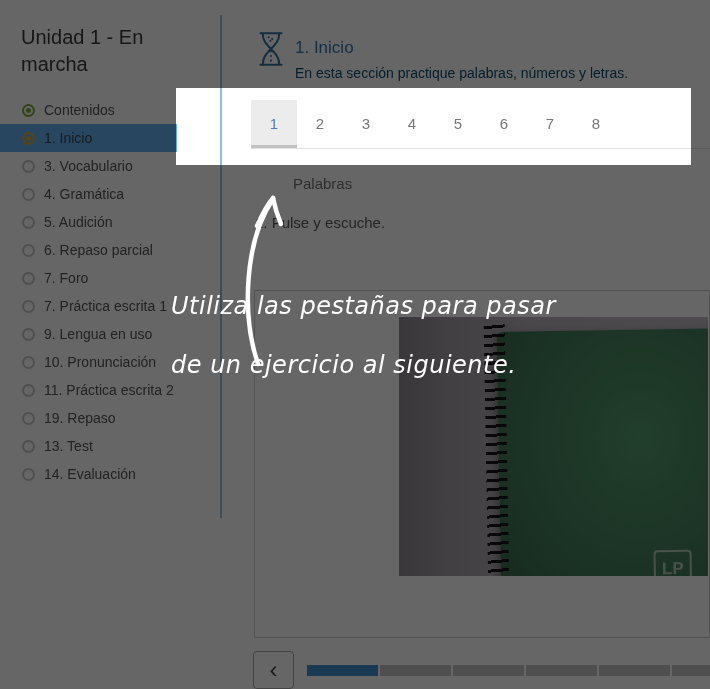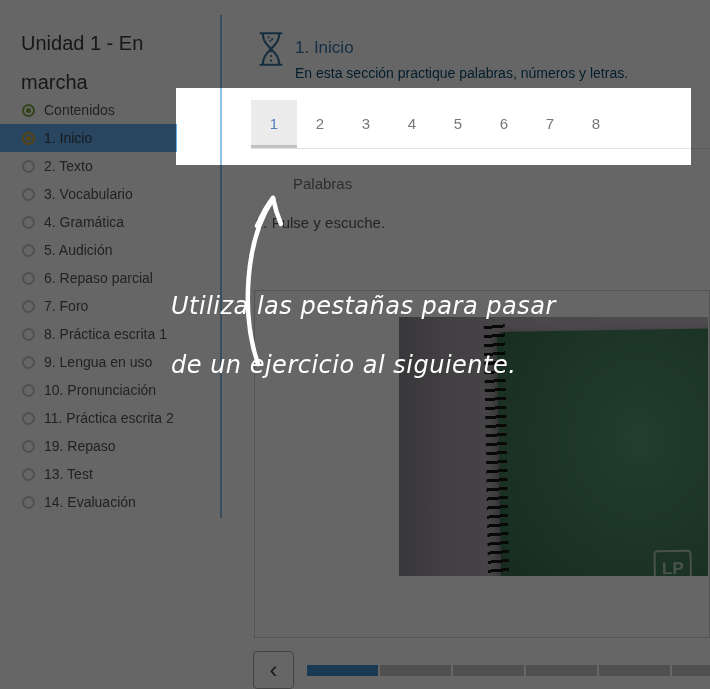--- a/index.html
+++ b/index.html
@@ -2,21 +2,21 @@
 <html style="--accent_blue: #3377ae; --highlight_blue: #64aef0; --line_blue: #8fc0e6; --tab_active_blue: #4e7db8; --progress_blue: #4390cf; --notebook_green: #559b6e; --dim: rgba(0,0,0,0.6);"><head>
 <meta charset="utf-8">
 <style>
   html,body{margin:0;padding:0;background:#888;}
   .page{position:relative;width:710px;height:689px;background:#fff;overflow:hidden;
         font-family:"Liberation Sans",sans-serif;-webkit-font-smoothing:antialiased;}
 
   
   .sidebar{position:absolute;left:0;top:0;width:222px;height:689px;background:#fff;}
   .unit-title{position:absolute;left:21px;top:24px;width:175px;margin:0;
-              font-size:20px;font-weight:400;line-height:39px;color:#3b3b3b;}
+              font-size:20px;font-weight:400;line-height:27px;color:#3b3b3b;}
   .nav{position:absolute;left:0;top:96px;width:177px;margin:0;padding:0;list-style:none;}
   .nav-item{display:flex;align-items:center;height:28px;padding-left:22px;cursor:pointer;}
   .nav-item.selected{background:var(--highlight_blue,#64aef0);}
   .bullet{position:relative;width:9px;height:9px;border-radius:50%;flex:0 0 auto;
           border:2px solid #c2c2c2;margin-right:9px;box-sizing:content-box;}
   .bullet::after{content:'';position:absolute;inset:2px;border-radius:50%;background:currentColor;}
   .bullet-green{color:#7fa83c;border-color:#7fa83c;}
   .bullet-amber{color:#e0a52e;border-color:#e0a52e;}
   .bullet-empty{border-color:#c5c5c5;}
   .bullet-empty::after{display:none;}
@@ -85,24 +85,20 @@
         <li class="nav-item">
           <span class="bullet bullet-green"></span>
           <span class="nav-label">Contenidos</span>
         </li>
 
         <li class="nav-item selected">
           <span class="bullet bullet-amber"></span>
           <span class="nav-label">1. Inicio</span>
         </li>
 
-        <li class="nav-item">
-          <span class="bullet bullet-empty"></span>
-          <span class="nav-label">2. Texto</span>
-        </li>
 
         <li class="nav-item">
           <span class="bullet bullet-empty"></span>
           <span class="nav-label">3. Vocabulario</span>
         </li>
 
         <li class="nav-item">
           <span class="bullet bullet-empty"></span>
           <span class="nav-label">4. Gramática</span>
         </li>
@@ -117,21 +113,21 @@
           <span class="nav-label">6. Repaso parcial</span>
         </li>
 
         <li class="nav-item">
           <span class="bullet bullet-empty"></span>
           <span class="nav-label">7. Foro</span>
         </li>
 
         <li class="nav-item">
           <span class="bullet bullet-empty"></span>
-          <span class="nav-label">8. Práctica escrita 1</span>
+          <span class="nav-label">7. Práctica escrita 1</span>
         </li>
 
         <li class="nav-item">
           <span class="bullet bullet-empty"></span>
           <span class="nav-label">9. Lengua en uso</span>
         </li>
 
         <li class="nav-item">
           <span class="bullet bullet-empty"></span>
           <span class="nav-label">10. Pronunciación</span>

